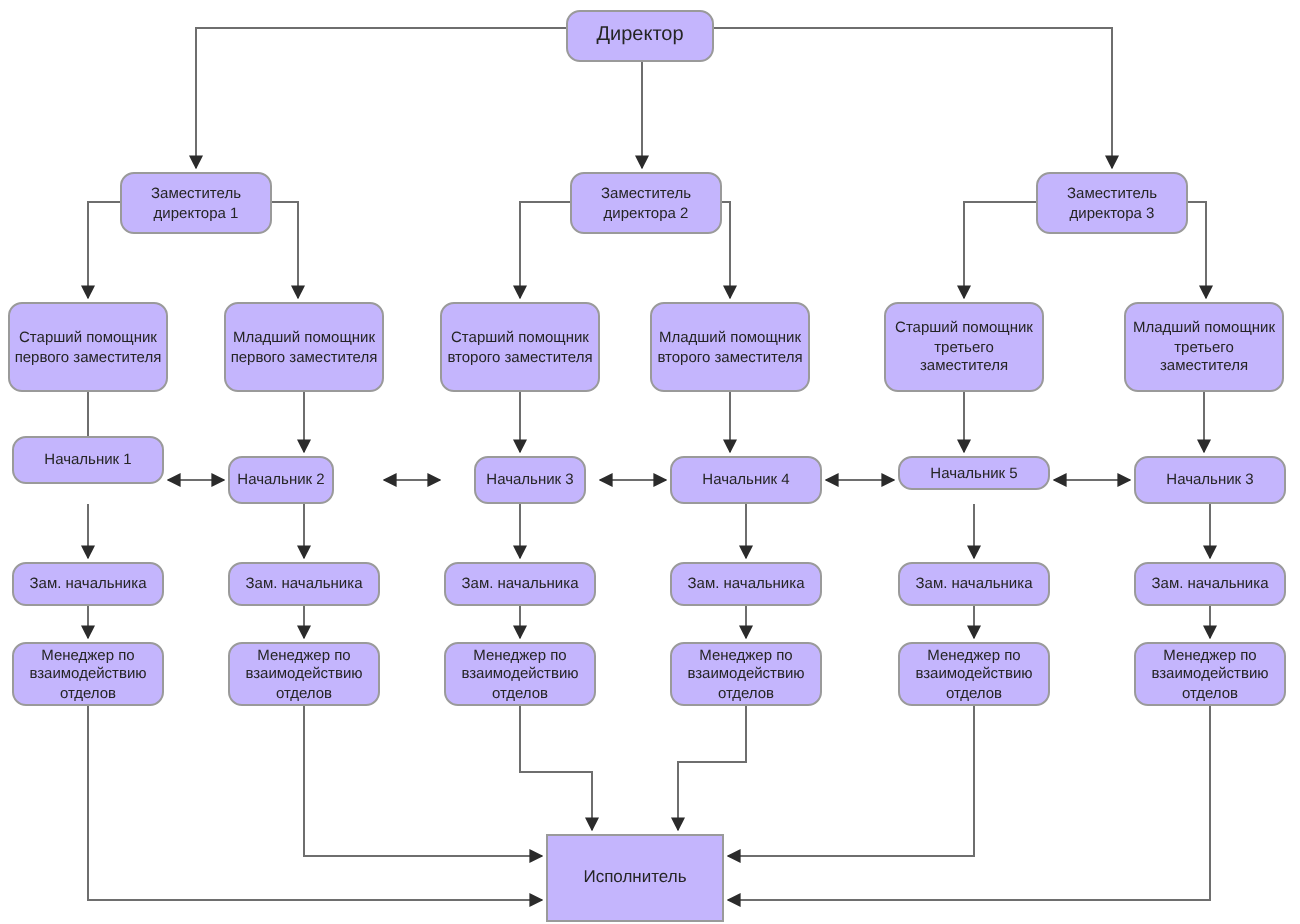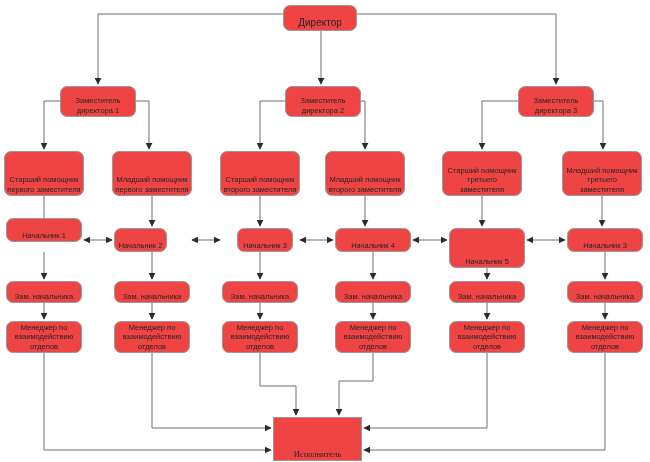--- a/index.html
+++ b/index.html
@@ -6,28 +6,28 @@
   .canvas{
     position:relative;width:650px;height:462px;overflow:hidden;
     background:var(--background,#ffffff);
     font-family:"Liberation Sans",sans-serif;
   }
   .wires{position:absolute;left:0;top:0;}
   .wires polyline{fill:none;stroke:var(--wire,#6e6e6e);stroke-width:1;}
   #arrowhead path{fill:var(--arrow,#2b2b2b);}
   .node{
     position:absolute;box-sizing:border-box;
-    background:#ef4444;border:1px solid var(--box-border,#9a9a9a);border-radius:7px;
-    display:flex;align-items:flex-end;justify-content:center;
+    background:#c4b5fd;border:1px solid var(--box-border,#9a9a9a);border-radius:7px;
+    display:flex;align-items:center;justify-content:center;
     text-align:center;color:var(--text,#252525);
     font-size:7.5px;line-height:9.5px;padding:1px;
   }
   .node .lbl{white-space:pre-line;}
   .node.director{font-size:10px;line-height:12px;}
-  .node.square{border-radius:0;font-size:8.5px;font-family:Liberation Serif, serif;}
+  .node.square{border-radius:0;font-size:8.5px;}
 </style>
 </head>
 <body>
 
 <div class="canvas">
 
   <svg class="wires" width="650" height="462">
     <defs>
       <marker id="arrowhead" viewBox="0 0 10 10" refX="9" refY="5" markerWidth="7" markerHeight="7" orient="auto">
         <path d="M0,0 L10,5 L0,10 z"></path>
@@ -134,21 +134,21 @@
     </div>
   <div class="node" style="left:114px;top:228px;width:53px;height:24px">
       <span class="lbl">Начальник 2</span>
     </div>
   <div class="node" style="left:237px;top:228px;width:56px;height:24px">
       <span class="lbl">Начальник 3</span>
     </div>
   <div class="node" style="left:335px;top:228px;width:76px;height:24px">
       <span class="lbl">Начальник 4</span>
     </div>
-  <div class="node" style="left:449px;top:228px;width:76px;height:40px">
+  <div class="node" style="left:449px;top:228px;width:76px;height:17px">
       <span class="lbl">Начальник 5</span>
     </div>
   <div class="node" style="left:567px;top:228px;width:76px;height:24px">
       <span class="lbl">Начальник 3</span>
     </div>
 
   <div class="node" style="left:6px;top:281px;width:76px;height:22px">
       <span class="lbl">Зам. начальника</span>
     </div>
   <div class="node" style="left:114px;top:281px;width:76px;height:22px">

